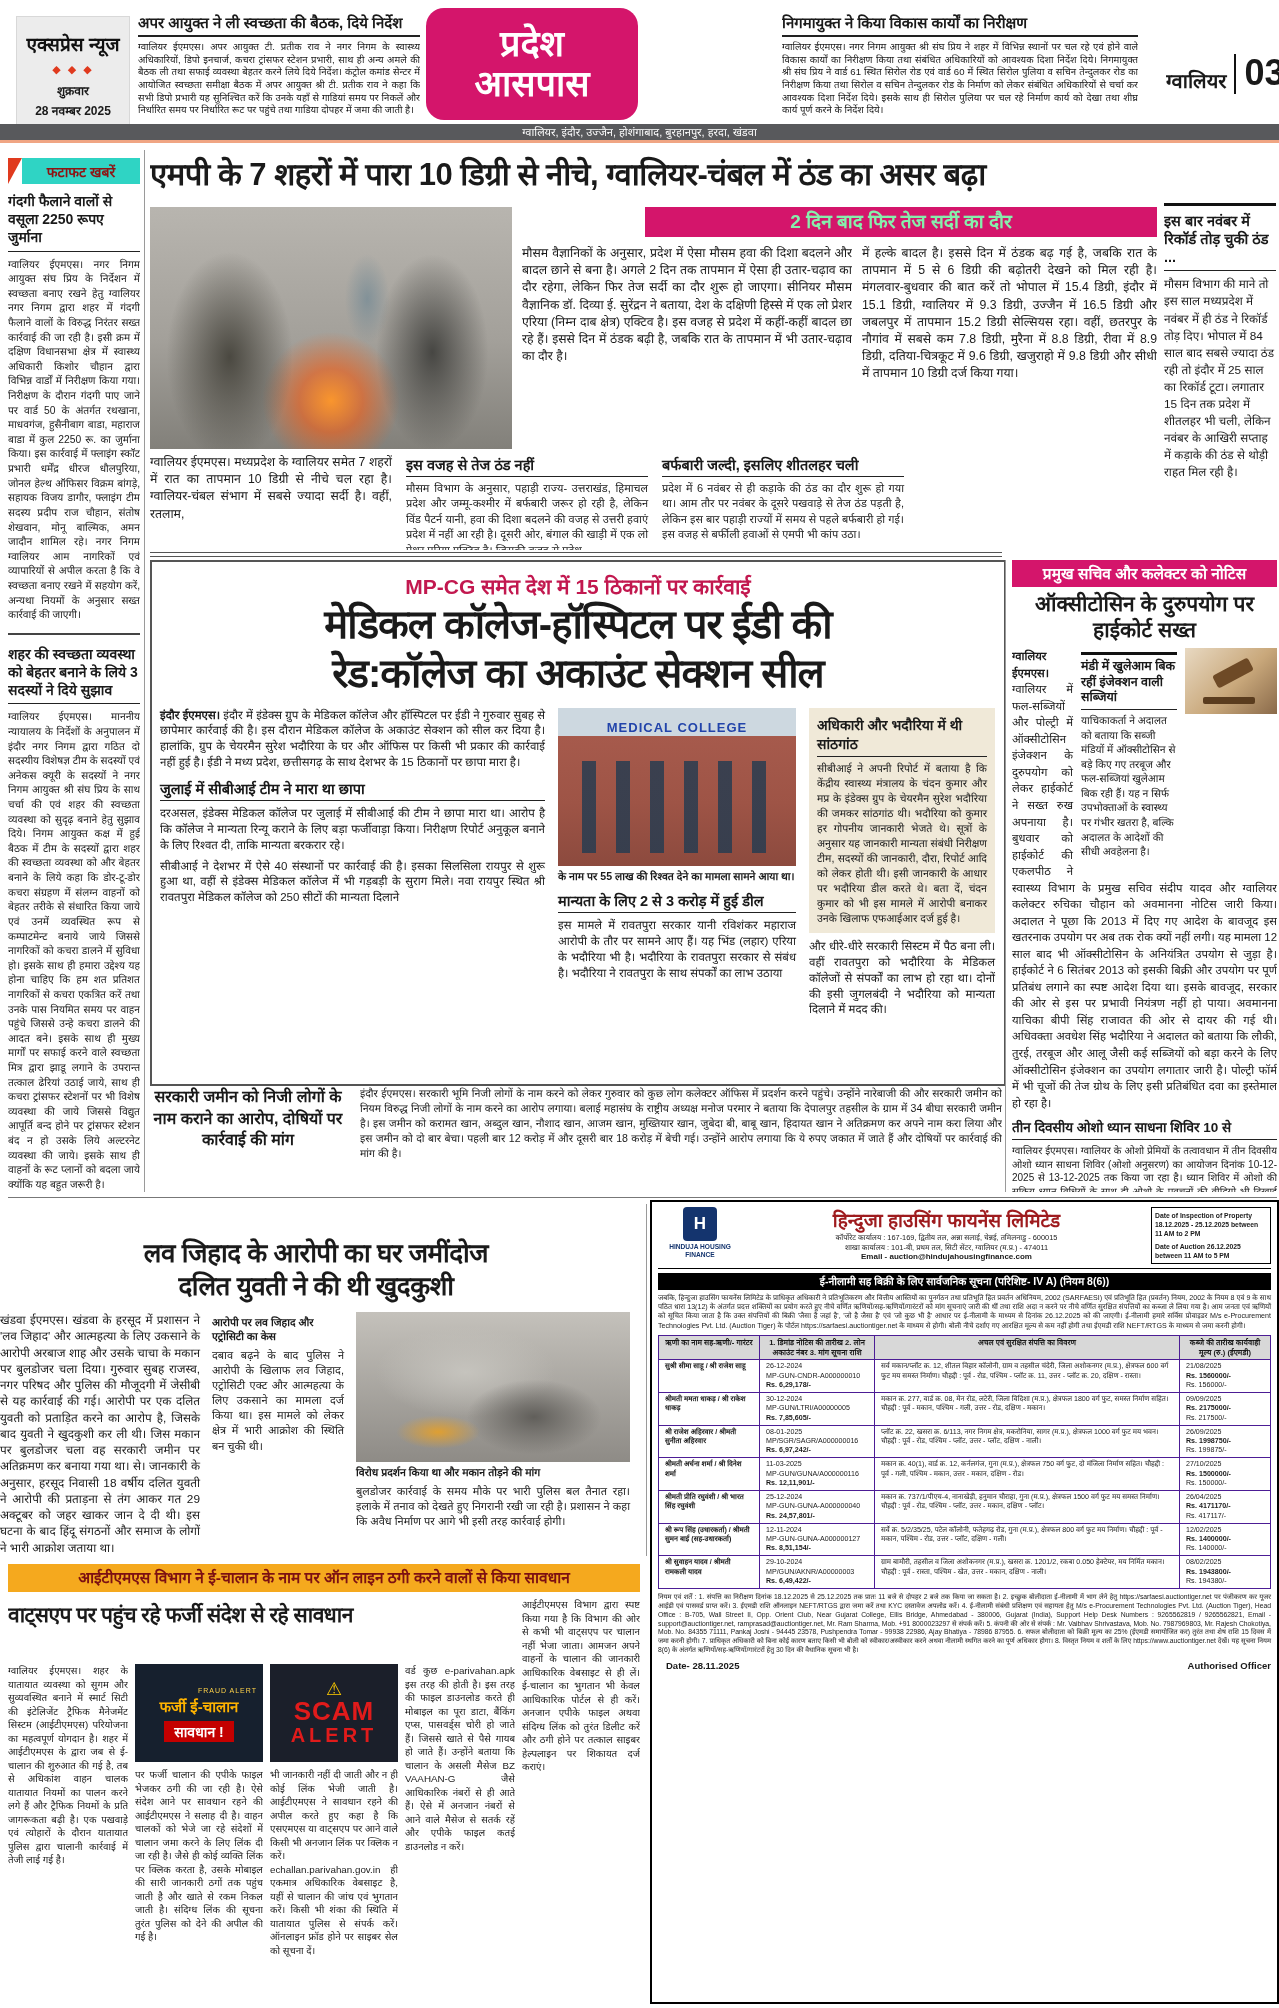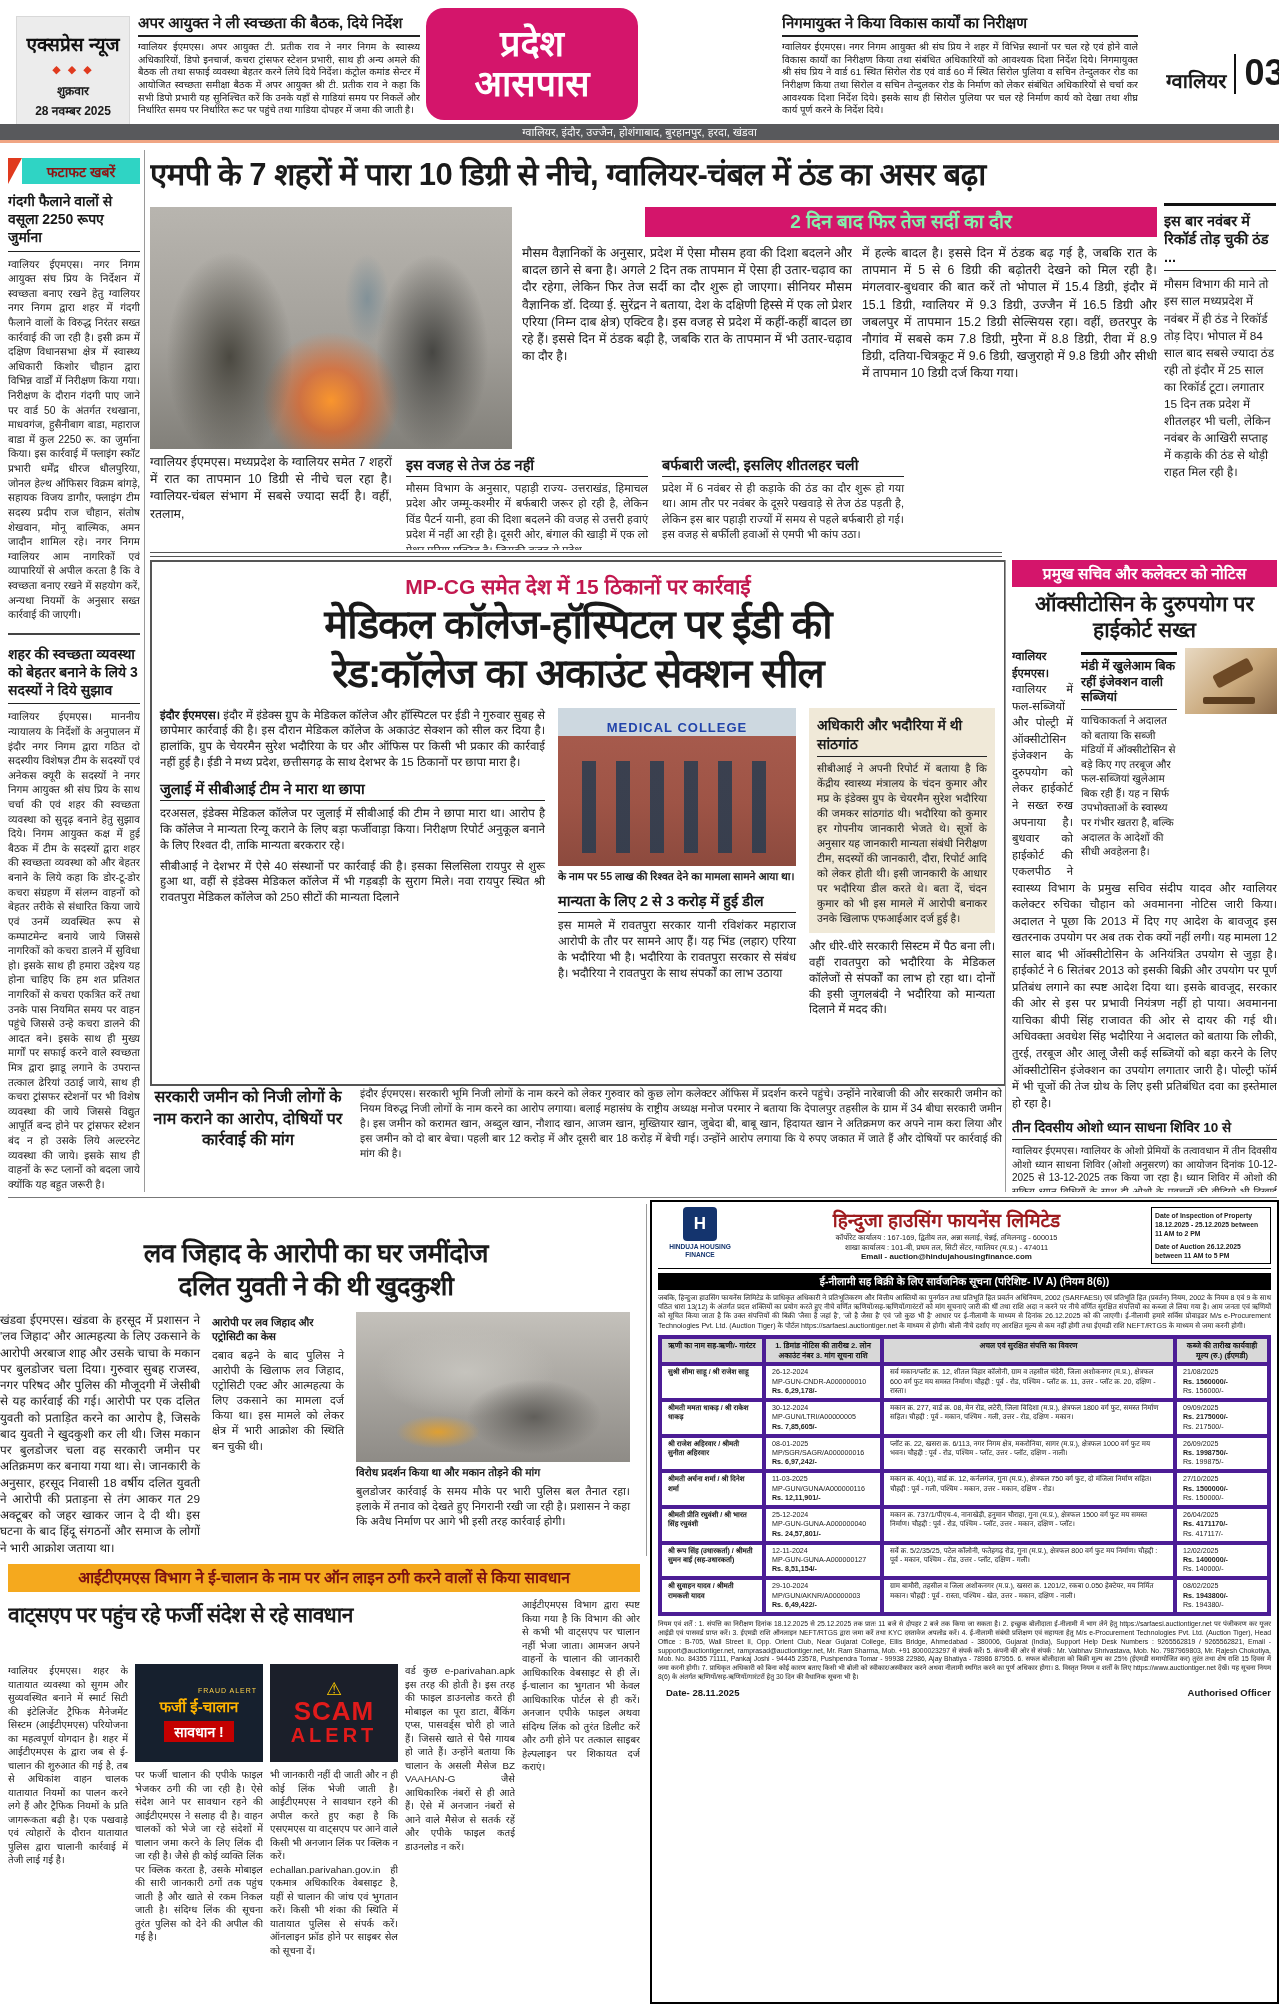--- a/index.html
+++ b/index.html
@@ -95,21 +95,21 @@
   .ad-logo .mark{width:34px;height:34px;margin:0 auto;background:#14346e;color:#fff;font-weight:bold;font-size:17px;line-height:34px;border-radius:4px;}
   .ad-logo .nm{font-size:6.6px;font-weight:bold;color:#14346e;margin-top:2px;line-height:1.2;}
   .ad-mid{flex:1;text-align:center;}
   .ad-title{color:#9e1b1e;font-size:19px;font-weight:bold;}
   .ad-addr{font-size:7.4px;line-height:1.3;}
   .ad-email{font-size:8px;font-weight:bold;}
   .ad-insp{width:112px;border:1px solid #000;font-size:6.8px;font-weight:bold;padding:3px;line-height:1.35;}
   .ad-bar{background:#000;color:#fff;font-size:10.5px;font-weight:bold;text-align:center;line-height:17px;margin:4px 0;}
   .ad-intro{font-size:7.1px;line-height:1.3;text-align:justify;}
   table.adt{width:100%;border-collapse:collapse;margin-top:4px;}
-  table.adt th,table.adt td{border:4px solid #4c1d95;font-size:7.1px;line-height:1.3;padding:2px 6px;vertical-align:top;text-align:left;}
+  table.adt th,table.adt td{border:1px solid #4c1d95;font-size:7.1px;line-height:1.3;padding:2px 6px;vertical-align:top;text-align:left;}
   table.adt th{background:#d8d8d8;font-size:7.6px;text-align:center;}
   .cell-strong{font-weight:bold;}
   .ad-terms{font-size:6.8px;line-height:1.3;text-align:justify;margin-top:4px;}
   .ad-foot{display:flex;justify-content:space-between;font-size:9.5px;font-weight:bold;margin-top:5px;padding-left:8px;}
   .vrule{background:#9a9a9a;}
   .hrule{background:#777;}
   .dbl{border-top:1px solid #555;border-bottom:1px solid #555;height:3px;}
 </style>
 </head>
 <body>

